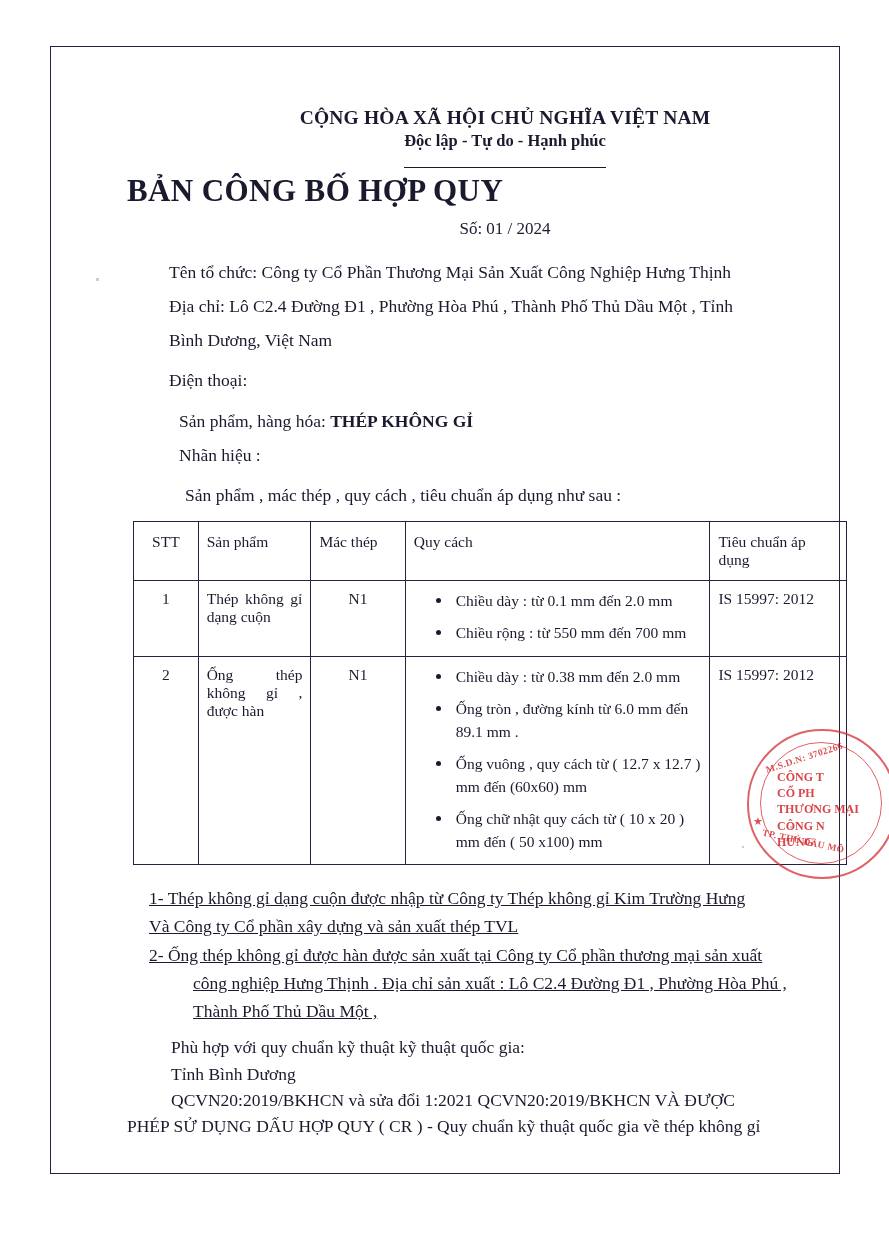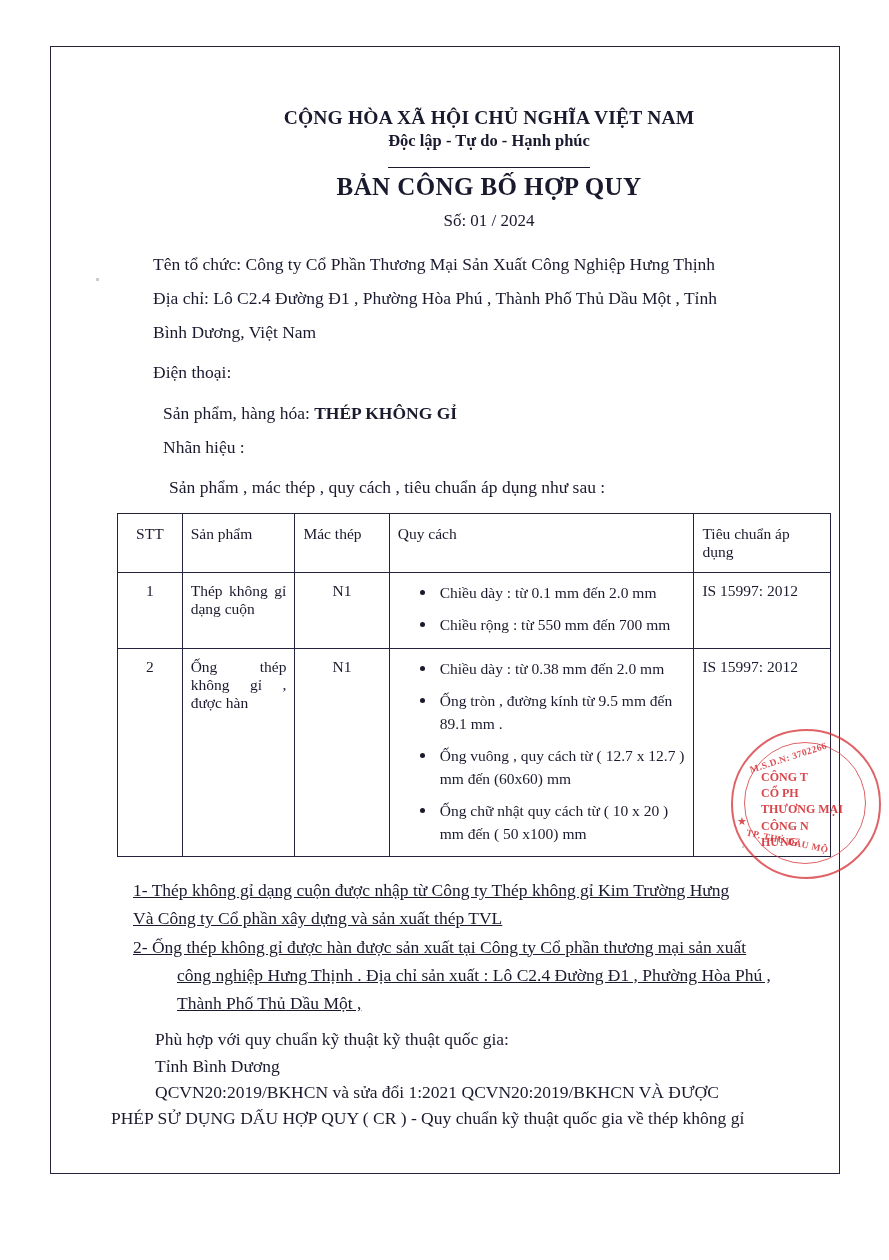--- a/index.html
+++ b/index.html
@@ -21,21 +21,21 @@
     left: 50px;
     top: 46px;
     width: 790px;
     height: 1128px;
     border: 1.5px solid #23233f;
     box-sizing: border-box;
   }
 
   .page-inner {
     position: absolute;
-    left: 60px;
+    left: 76px;
     top: 60px;
     width: 756px;
     height: 1110px;
     box-sizing: border-box;
   }
 
   .national-title {
     font-size: 19.5px;
     font-weight: bold;
     letter-spacing: 0.2px;
@@ -47,23 +47,23 @@
     font-weight: bold;
     text-align: center;
     margin: 0 0 22px 0;
   }
   .national-sub span {
     border-bottom: 1.4px solid #1a1a2e;
     padding-bottom: 17px;
   }
 
   .doc-title {
-    font-size: 25px;
-    font-weight: bold;
-    text-align: center;
+    font-size: 31px;
+    font-weight: bold;
+    text-align: left;
     letter-spacing: 0.4px;
     margin: 0 0 10px 0;
   }
   .doc-number {
     font-size: 17px;
     text-align: center;
     margin: 0 0 20px 0;
   }
 
   .para {
@@ -284,21 +284,21 @@
           </td>
           <td>IS 15997: 2012</td>
         </tr>
         <tr>
           <td class="c">2</td>
           <td class="just">Ống thép không gỉ , được hàn</td>
           <td class="c">N1</td>
           <td>
             <ul class="qc">
               <li>Chiều dày : từ 0.38 mm đến 2.0 mm</li>
-              <li>Ống tròn , đường kính từ 9.5 mm đến 89.1 mm .</li>
+              <li>Ống tròn , đường kính từ 6.0 mm đến 89.1 mm .</li>
               <li>Ống vuông , quy cách từ ( 12.7 x 12.7 ) mm đến (60x60) mm</li>
               <li>Ống chữ nhật quy cách từ ( 10 x 20 ) mm đến ( 50 x100) mm</li>
             </ul>
           </td>
           <td>IS 15997: 2012</td>
         </tr>
       </tbody>
     </table>
 
     <div class="notes">

